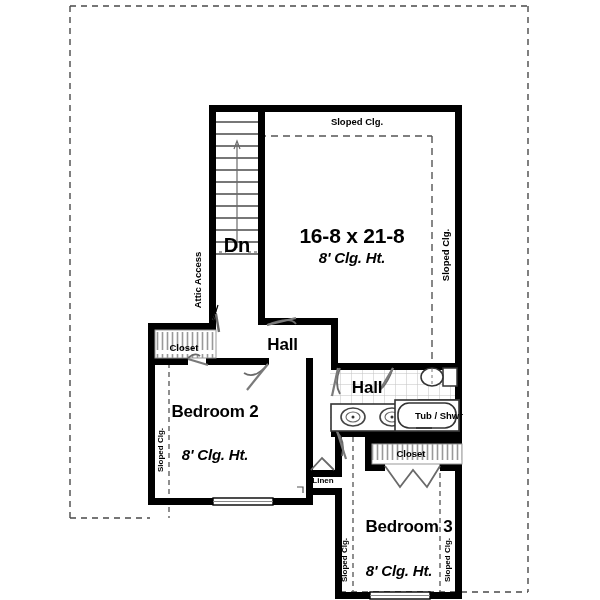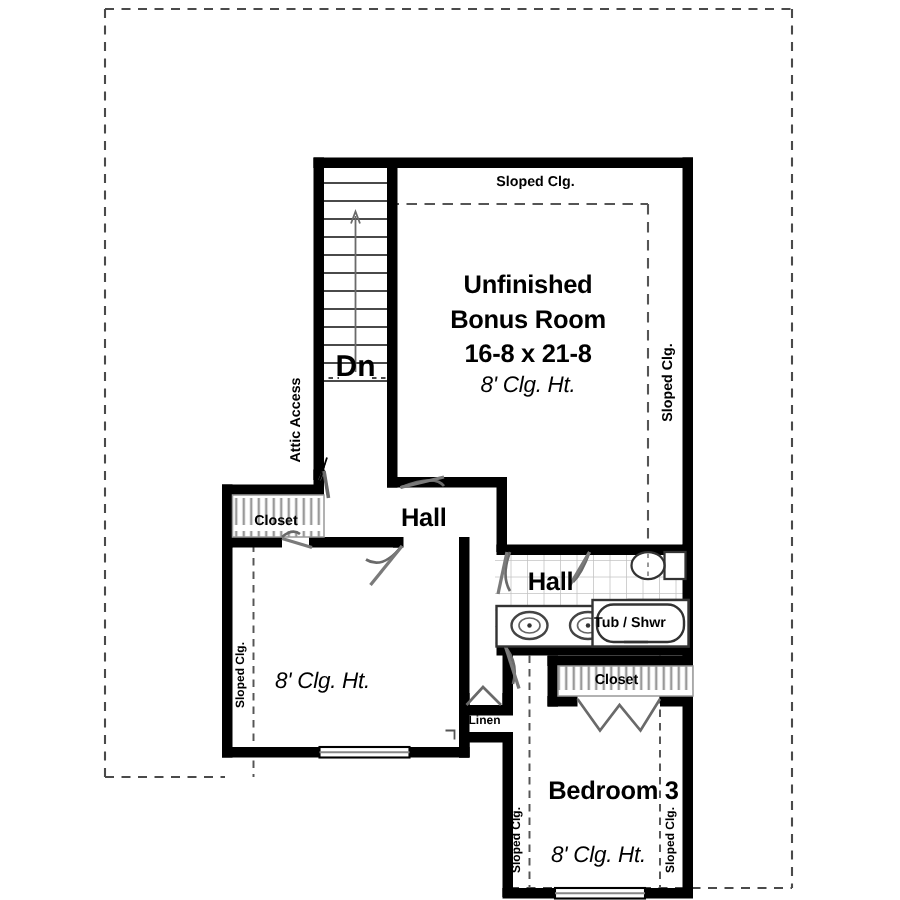--- a/index.html
+++ b/index.html
@@ -31,27 +31,27 @@
     text-align: center;
     transform: translate(-50%, -50%);
     pointer-events: none;
   }
   .lbl-room {
     font-size: 17px;
     font-weight: bold;
     letter-spacing: -0.2px;
   }
   .lbl-dim {
-    font-size: 17px;
+    font-size: 21px;
     font-weight: bold;
     letter-spacing: -0.2px;
   }
   .lbl-ht {
     font-size: 15px;
-    font-weight: normal;
+    font-weight: bold;
     font-style: italic;
     letter-spacing: -0.2px;
   }
   .lbl-med {
     font-size: 20px;
     font-weight: bold;
   }
   .lbl-small {
     font-size: 9.5px;
     font-weight: bold;
@@ -288,40 +288,39 @@
         <path d="M370,595.5 H430" stroke="#888888" stroke-width="1.2"></path>
       </g>
     </g>
 
     <g stroke="#555555" stroke-width="1.2" fill="none">
       <path d="M297,487 H303 V493"></path>
     </g>
 
   </svg>
 
-  <div class="lbl lbl-room" style="left:352px; top:190px;">Unfinished</div>
-  <div class="lbl lbl-room" style="left:352px; top:213px;">Bonus Room</div>
   <div class="lbl lbl-dim" style="left:352px; top:236px;">16-8 x 21-8</div>
   <div class="lbl lbl-ht" style="left:352px; top:258px;">8' Clg. Ht.</div>
 
+  <div class="lbl lbl-room" style="left:215px; top:412px;">Bedroom 2</div>
   <div class="lbl lbl-ht" style="left:215px; top:455px;">8' Clg. Ht.</div>
 
   <div class="lbl lbl-room" style="left:409px; top:527px;">Bedroom 3</div>
   <div class="lbl lbl-ht" style="left:399px; top:571px;">8' Clg. Ht.</div>
 
   <div class="lbl lbl-room" style="left:273px; top:345px;padding-left:19px;">Hall</div>
 
   <div class="lbl lbl-room" style="left:367px; top:388px;">Hall</div>
 
   <div class="lbl lbl-small" style="left:184px; top:348px;">Closet</div>
   <div class="lbl lbl-small" style="left:411px; top:454px;">Closet</div>
 
   <div class="lbl lbl-tiny" style="left:323px; top:481px;">Linen</div>
 
-  <div class="lbl lbl-small" style="left:420px; top:416px;">Tub / Shwr</div>
+  <div class="lbl lbl-small" style="left:439px; top:416px;">Tub / Shwr</div>
 
   <div class="lbl lbl-med" style="left:237px; top:245px;">Dn</div>
 
   <div class="lbl lbl-small lbl-vert" style="left:198px; top:280px;">Attic Access</div>
 
   <div class="lbl lbl-small" style="left:357px; top:122px;">Sloped Clg.</div>
 
   <div class="lbl lbl-small lbl-vert" style="left:446px; top:255px;">Sloped Clg.</div>
 
   <div class="lbl lbl-tiny lbl-vert" style="left:161px; top:450px;">Sloped Clg.</div>

